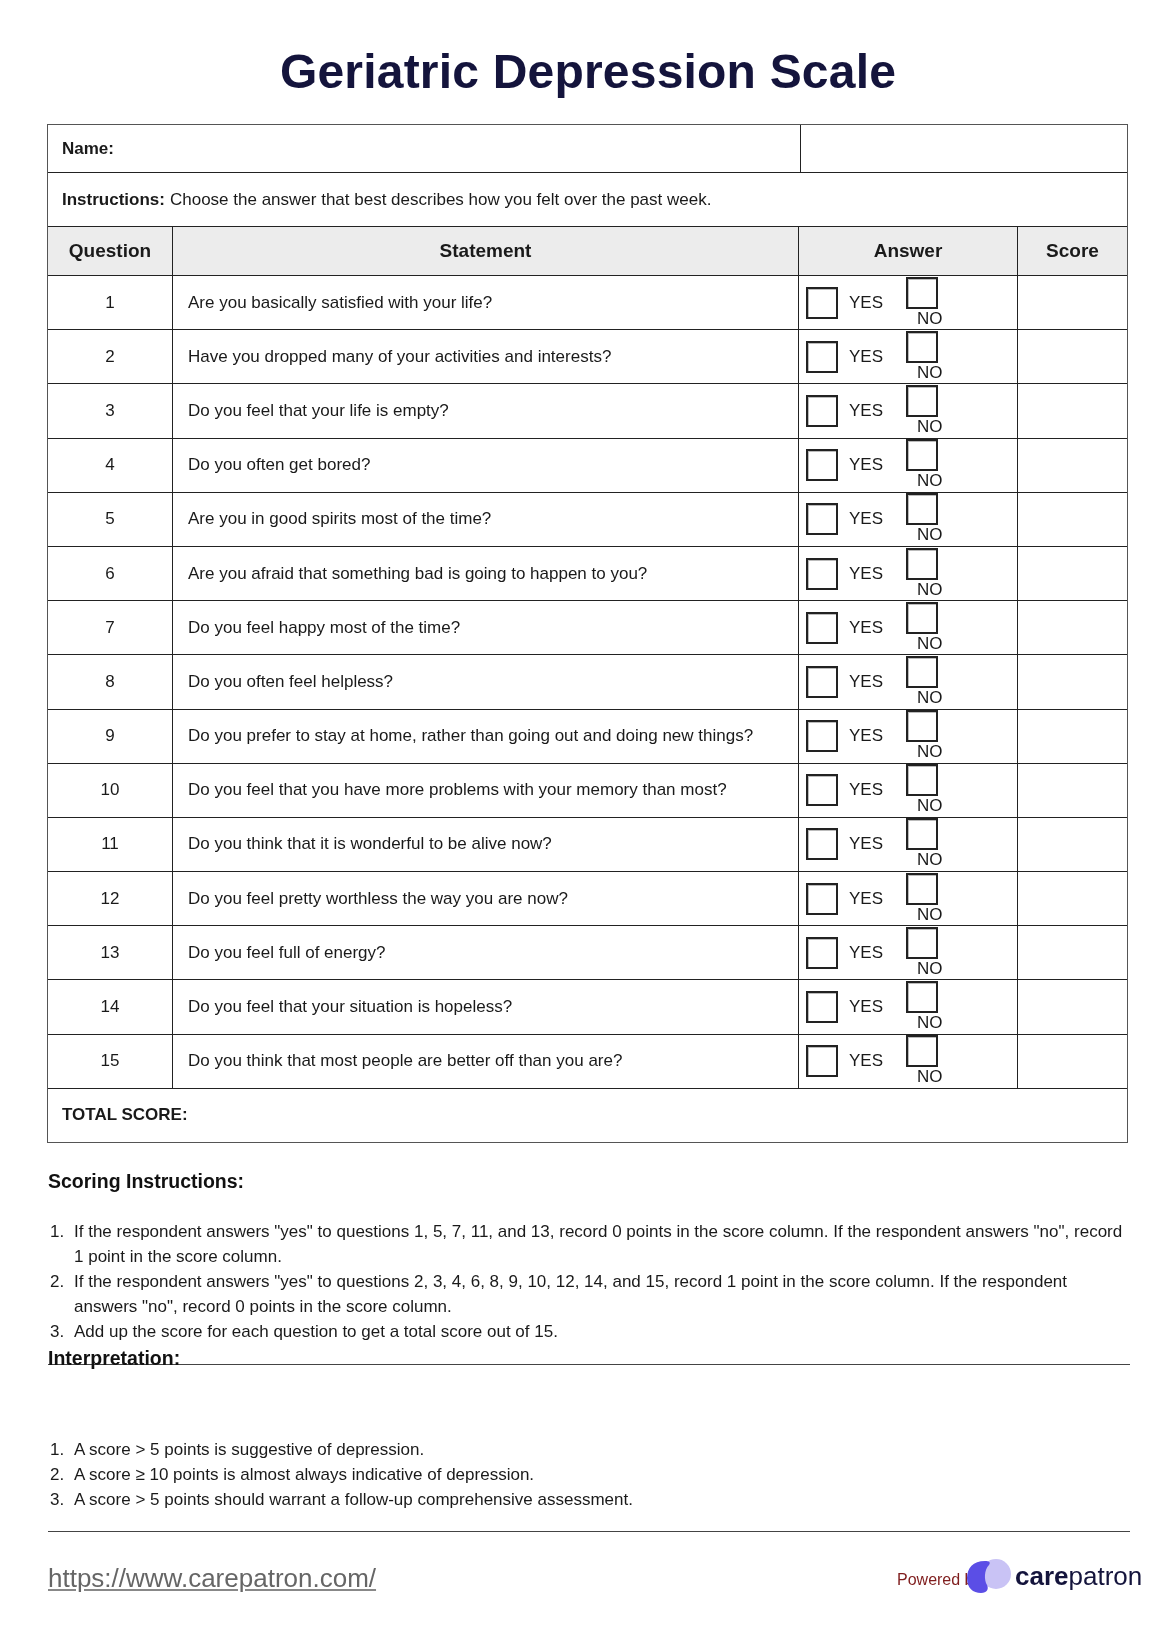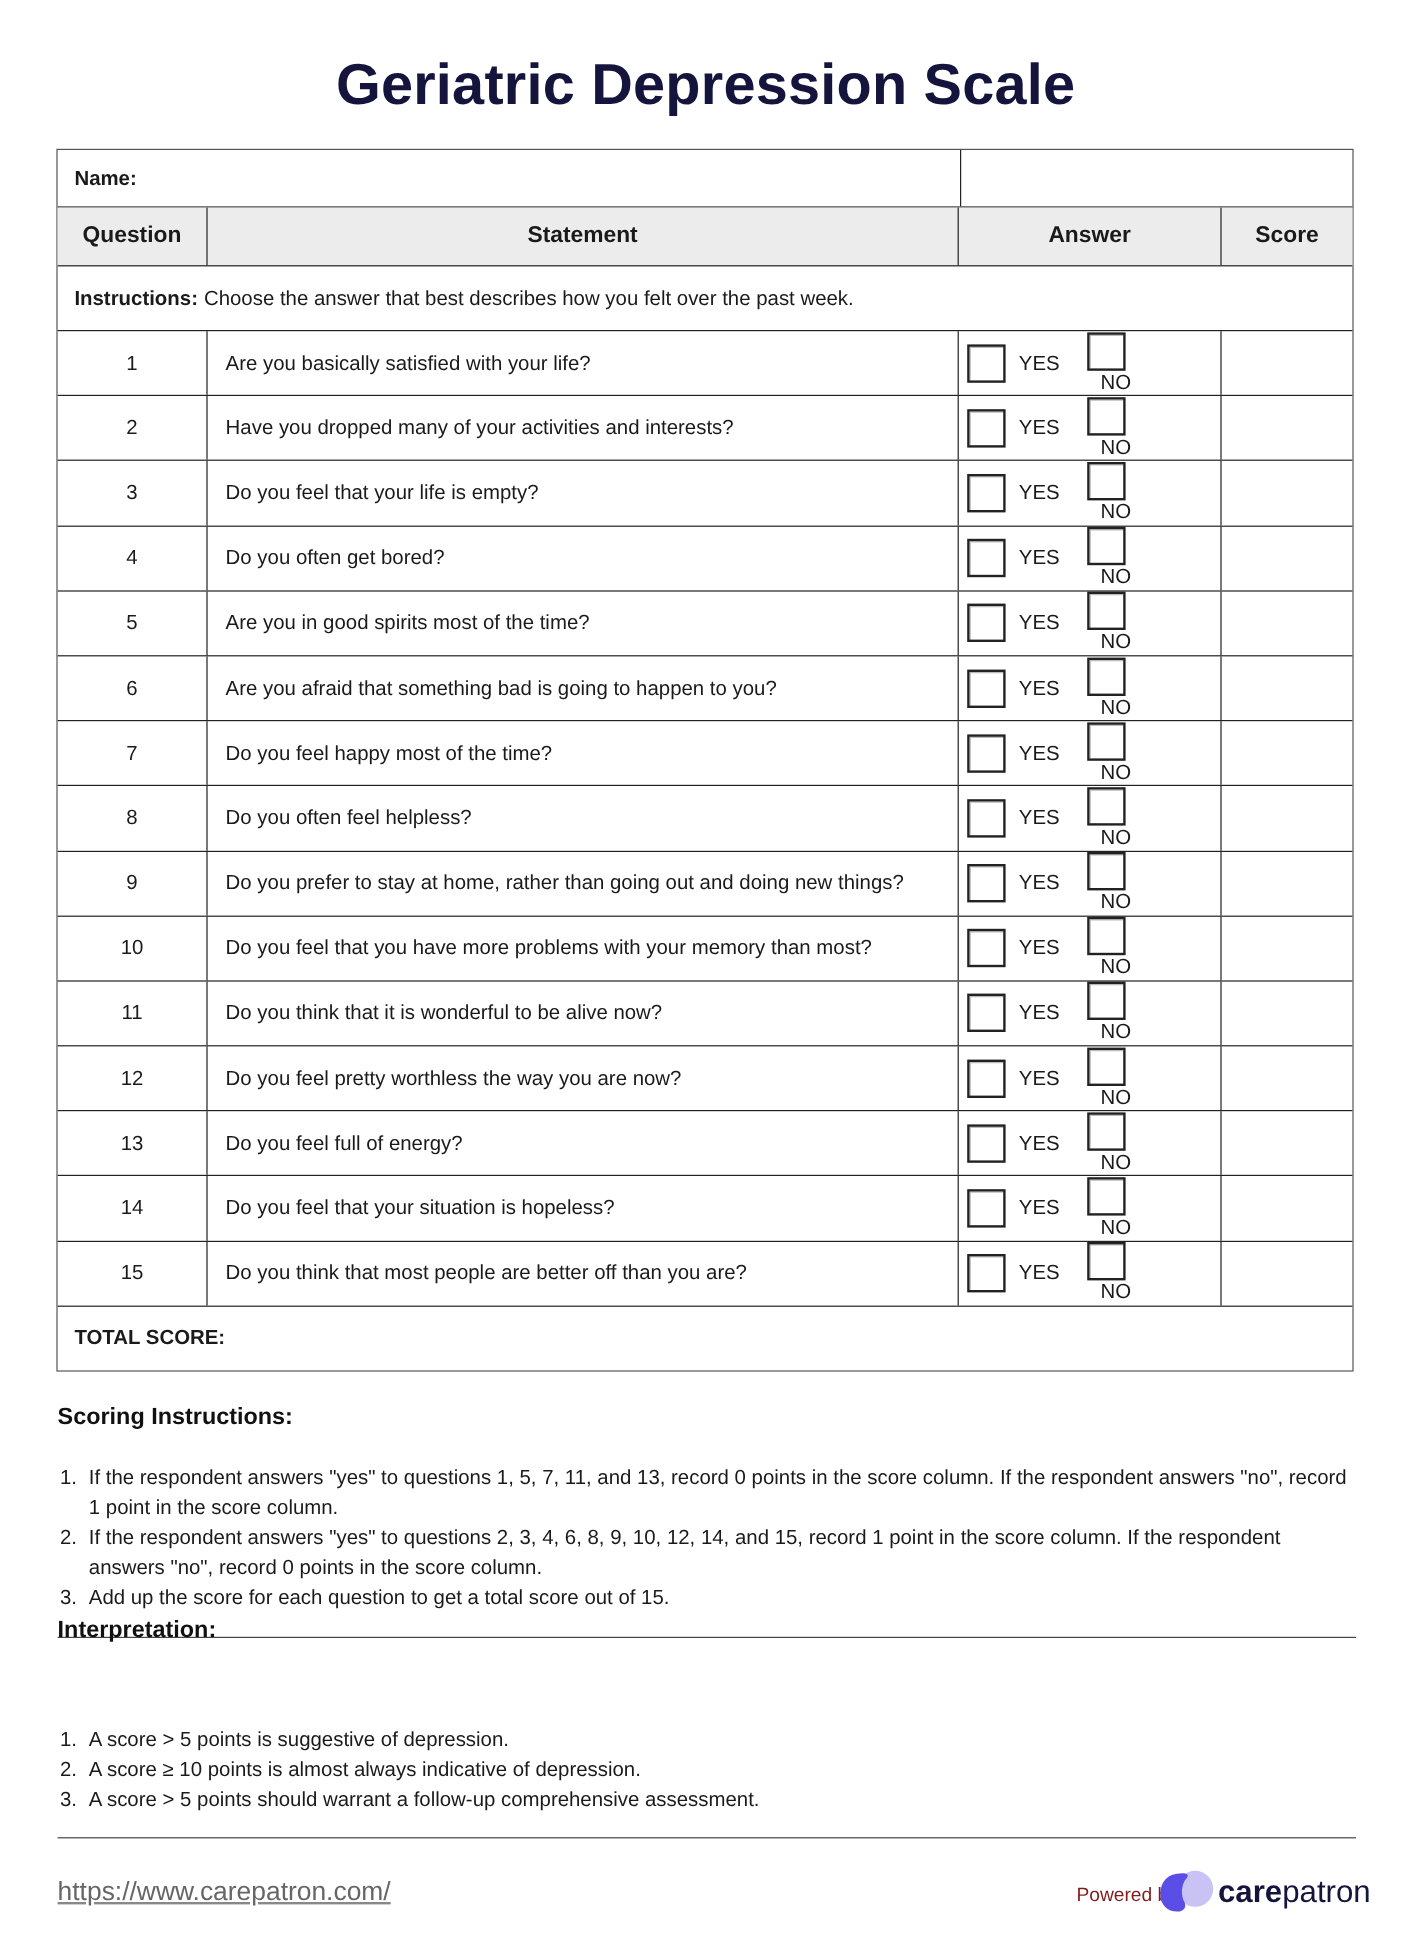--- a/index.html
+++ b/index.html
@@ -44,49 +44,49 @@
   .h2 { position: absolute; left: 48px; font-size: 19.5px; font-weight: bold; color: #111; }
   .list { position: absolute; left: 50px; width: 1080px; margin: 0; padding: 0;
           list-style: none; font-size: 17px; line-height: 25px; color: #1a1a1a; }
   .list li { display: flex; }
   .list .num { width: 24px; flex: none; }
   .list .txt { flex: 1; }
 
   .divider { position: absolute; left: 48px; width: 1082px; height: 0;
              border-top: 1.5px solid #444; }
 
-  .url { position: absolute; left: 48px; top: 1563px; font-size: 22px; color: #666;
+  .url { position: absolute; left: 48px; top: 1563px; font-size: 26px; color: #666;
          text-decoration: underline; text-decoration-color: #888; }
   .powered { position: absolute; left: 897px; top: 1571px; font-size: 16px; color: #7f1d1d; }
   .logo { position: absolute; left: 965px; top: 1558px; width: 48px; height: 36px; }
   .brand { position: absolute; left: 1015px; top: 1561px; font-size: 26px; color: #14143c; }
   .brand b { font-weight: bold; }
 </style>
 </head>
 <body>
 
 <div class="title">Geriatric Depression Scale</div>
 
 <div class="form">
   <div class="row name-row">
     <div class="cell name-cell vline">
       <span>Name:</span>
     </div>
   </div>
+  <div class="row instr-row">
+    <div class="cell instr-cell">
+      <b>Instructions:</b>
+      <span>Choose the answer that best describes how you felt over the past week.</span>
+    </div>
+  </div>
   <div class="row head-row">
     <div class="cell c-q vline">Question</div>
     <div class="cell c-s vline" style="padding-left:0">Statement</div>
     <div class="cell c-a vline" style="padding-left:0">Answer</div>
     <div class="cell c-sc">Score</div>
-  </div>
-  <div class="row instr-row">
-    <div class="cell instr-cell">
-      <b>Instructions:</b>
-      <span>Choose the answer that best describes how you felt over the past week.</span>
-    </div>
   </div>
   <div class="row q-row">
       <div class="cell c-q vline">1</div>
       <div class="cell c-s vline">Are you basically satisfied with your life?</div>
       <div class="cell c-a vline">
         <span class="opt-yes">
           <span class="box"></span>
           <span class="opt-label">YES</span>
         </span>
         <span class="opt-no">

